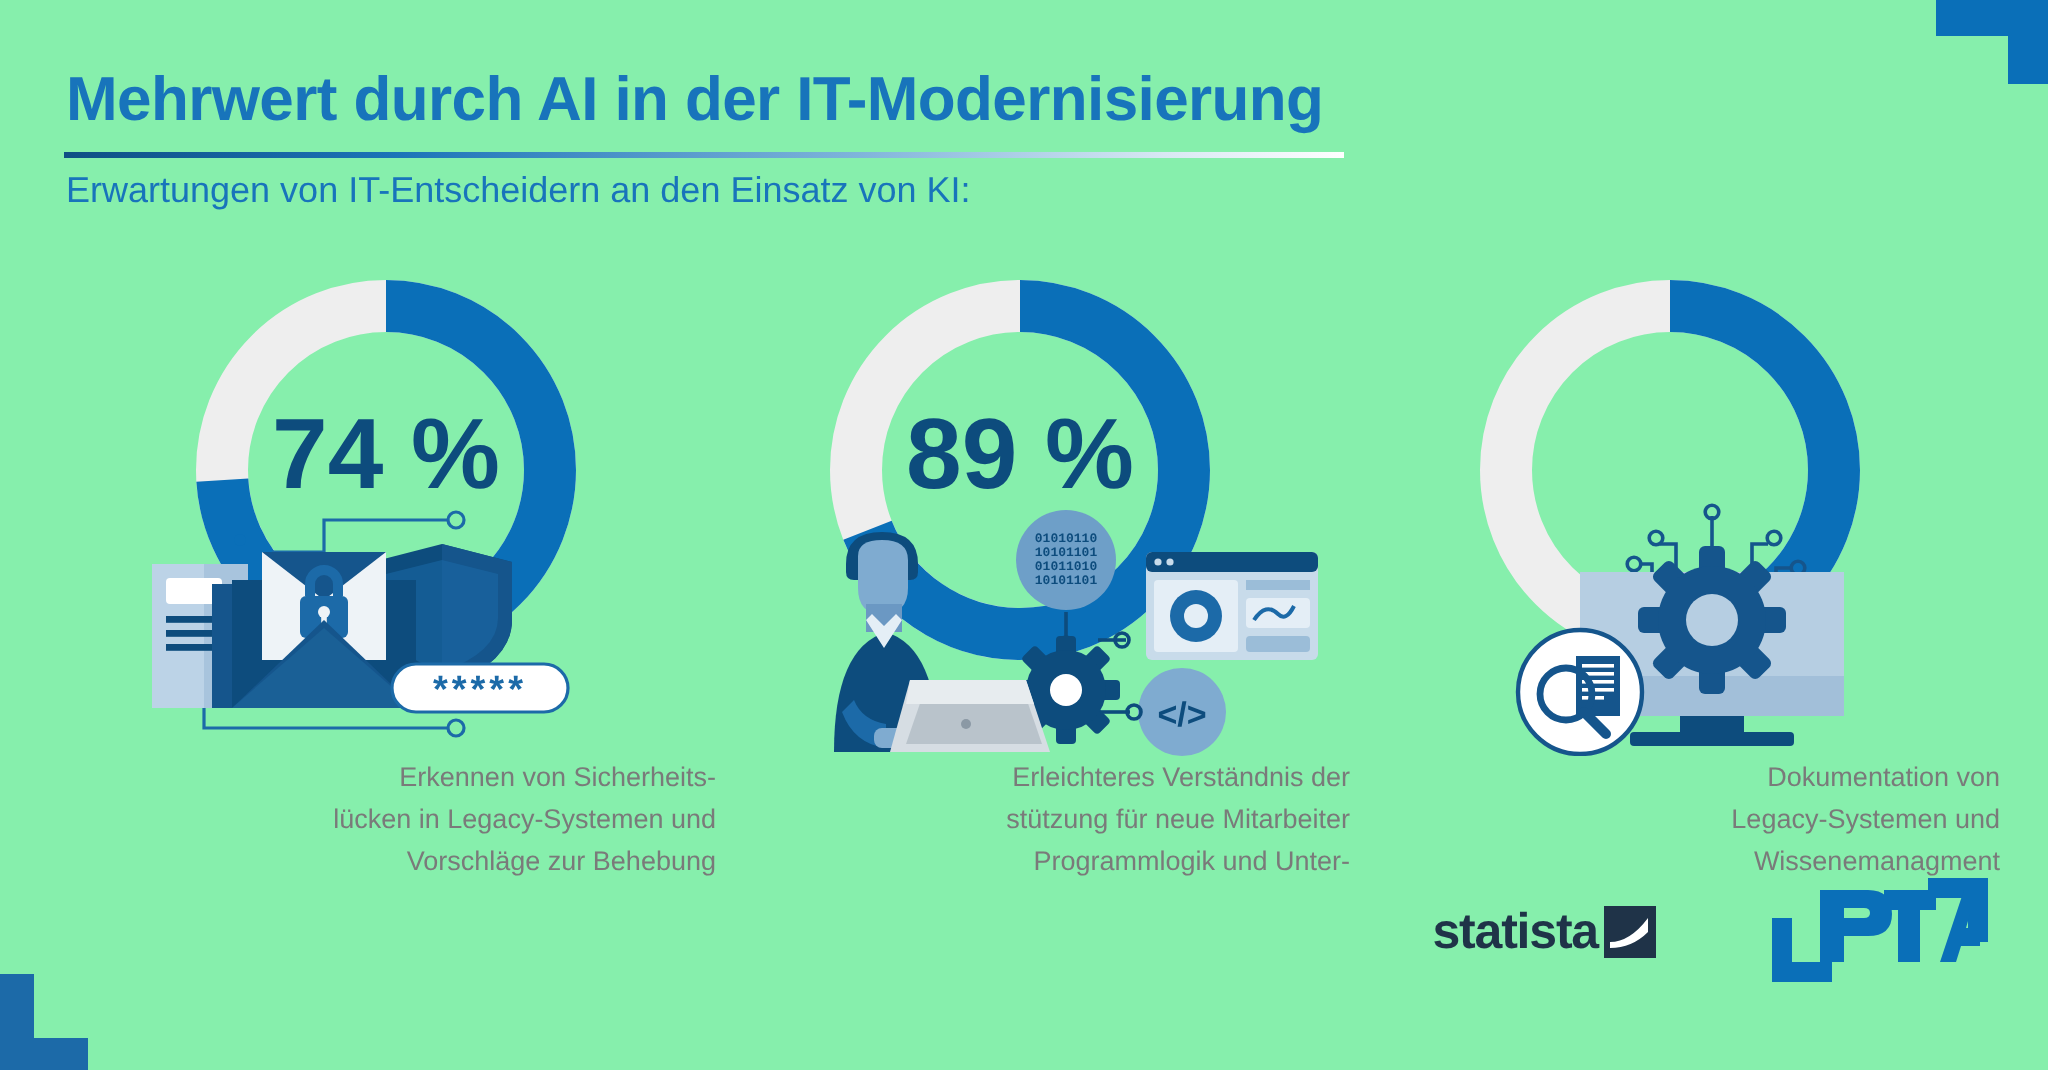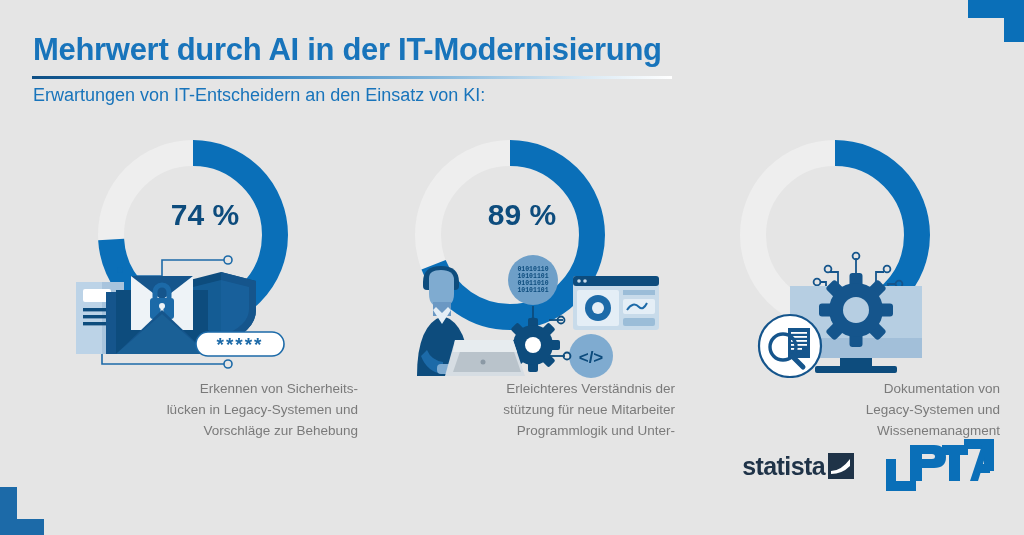--- a/index.html
+++ b/index.html
@@ -7,21 +7,21 @@
     padding: 0;
     background: #ffffff;
   }
   body {
     font-family: "Liberation Sans", sans-serif;
   }
   #infographic {
     position: relative;
     width: 1024px;
     height: 535px;
-    background: #e5e5e5;
+    background: #86efac;
     overflow: hidden;
   }
 
   
   .corner-tr {
     position: absolute;
     top: 0;
     right: 0;
     width: 56px;
     height: 42px;
@@ -103,25 +103,25 @@
     left: 50%;
     top: 0;
     transform: translateX(-50%);
     width: 190px;
     height: 190px;
   }
   .donut-wrap svg { display: block; }
 
   .donut-value {
     position: absolute;
-    left: 12px;
+    left: 0;
     top: 58px;
     width: 190px;
     text-align: center;
-    font-size: 30px;
+    font-size: 50px;
     font-weight: bold;
     color: #0d4c7d;
     letter-spacing: 0px;
   }
 
   .illus {
     position: absolute;
     left: 0;
     top: 108px;
     width: 330px;
@@ -151,21 +151,21 @@
     line-height: 15px;
     color: #6e6e6e;
     max-width: 430px;
   }
   .logos {
     position: absolute;
     right: 28px;
     bottom: 40px;
     display: flex;
     align-items: center;
-    gap: 30px;
+    gap: 56px;
   }
   .statista-logo {
     display: flex;
     align-items: center;
     gap: 3px;
   }
   .statista-word {
     font-size: 25px;
     font-weight: bold;
     color: #1f3348;

